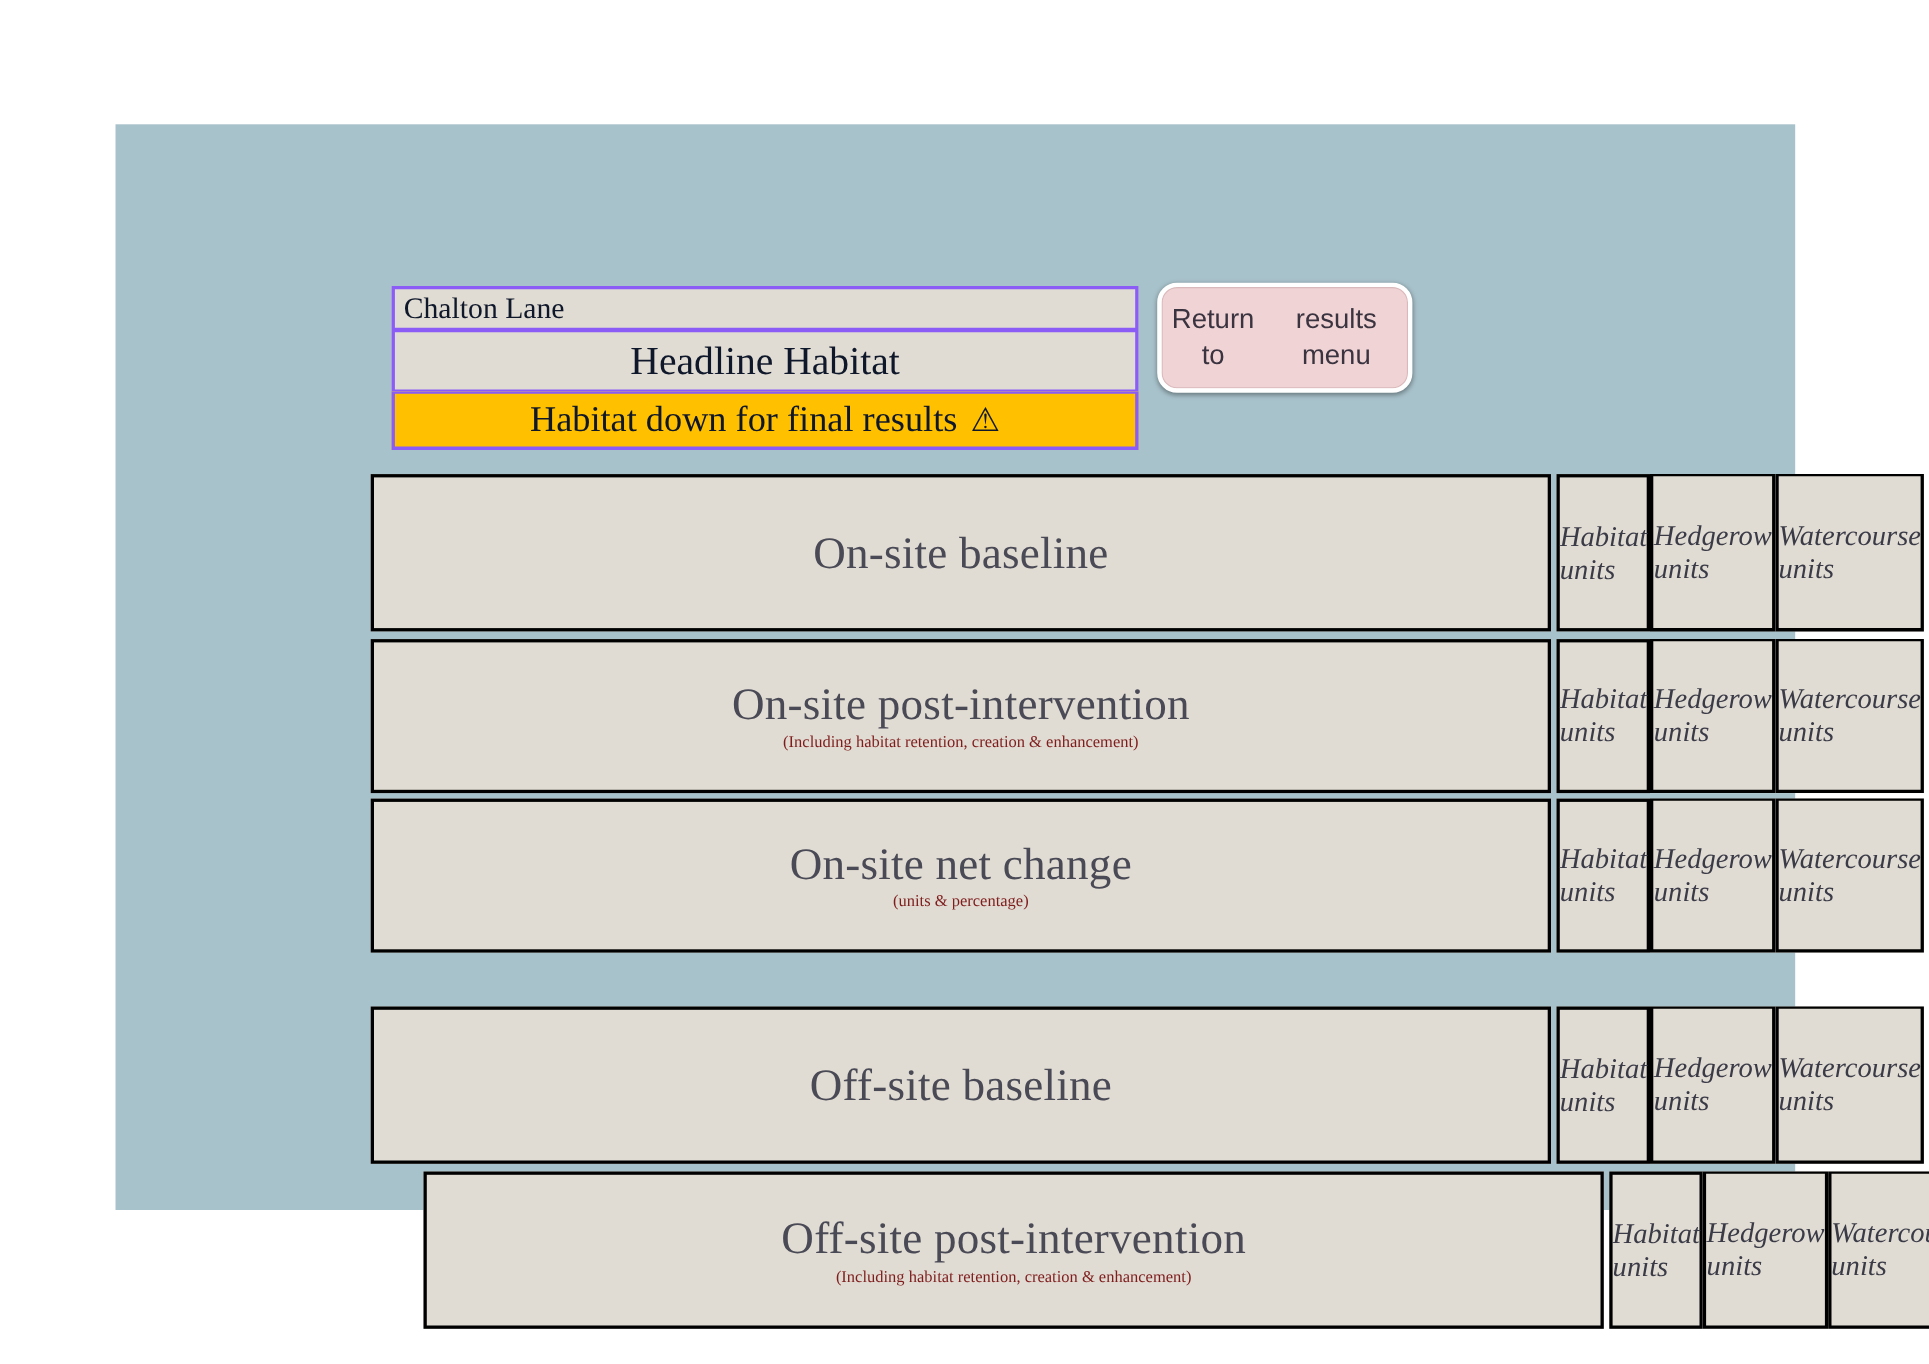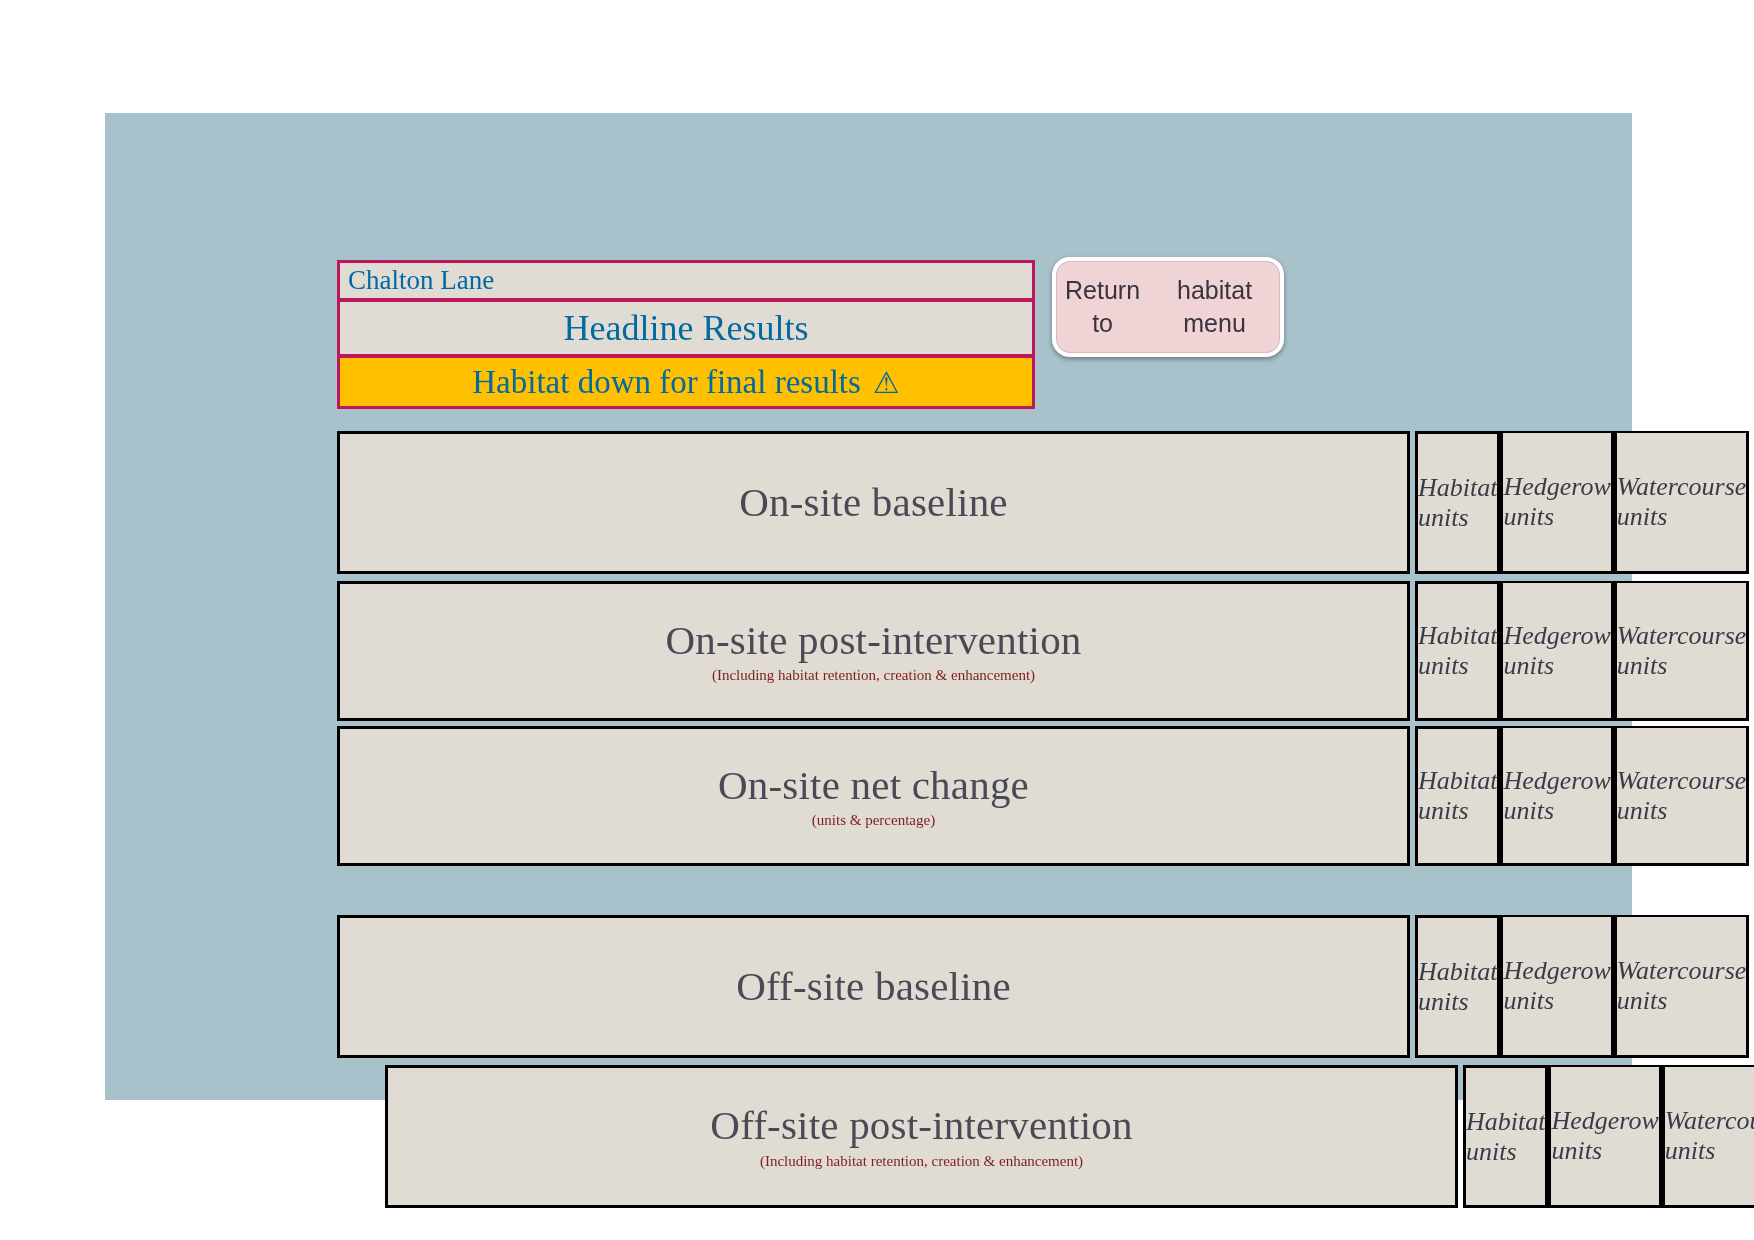--- a/index.html
+++ b/index.html
@@ -34,25 +34,26 @@
 
   
   #header-stack {
     position: absolute;
     left: 232px;
     top: 147px;
     width: 698px;
   }
   .hdr-row {
     box-sizing: border-box;
-    border: 3px solid #be185d;
+    border: 3px solid #8b5cf6;
     background: #e0dcd3;
     display: flex;
     align-items: center;
-    color: #0369a1;
+    color: #0f172a;
+    margin-left: 19px;
   }
   #row-site-name {
     height: 40px;
     padding-left: 8px;
     font-size: 27px;
     justify-content: flex-start;
     border-bottom-width: 2px;
   }
   #row-headline {
     height: 56px;
@@ -167,31 +168,31 @@
 
 <div id="canvas">
 
   <div id="sheet">
 
     <div id="header-stack">
       <div class="hdr-row" id="row-site-name">
         <span>Chalton Lane</span>
       </div>
       <div class="hdr-row" id="row-headline">
-        <span>Headline Results</span>
+        <span>Headline Habitat</span>
       </div>
       <div class="hdr-row" id="row-scroll">
         <span>Habitat down for final results</span>
         <span class="warn-glyph">⚠</span>
       </div>
     </div>
 
     <div id="return-button">
       <span>Return to</span>
-      <span>habitat menu</span>
+      <span>results menu</span>
     </div>
 
     <div class="block-row" id="block-onsite-baseline">
       <div class="block-main">
         <div class="block-title">On-site baseline</div>
       </div>
       <div class="units-col">
         <div class="unit-cell">Habitat units</div>
         <div class="unit-cell">Hedgerow units</div>
         <div class="unit-cell">Watercourse units</div>

